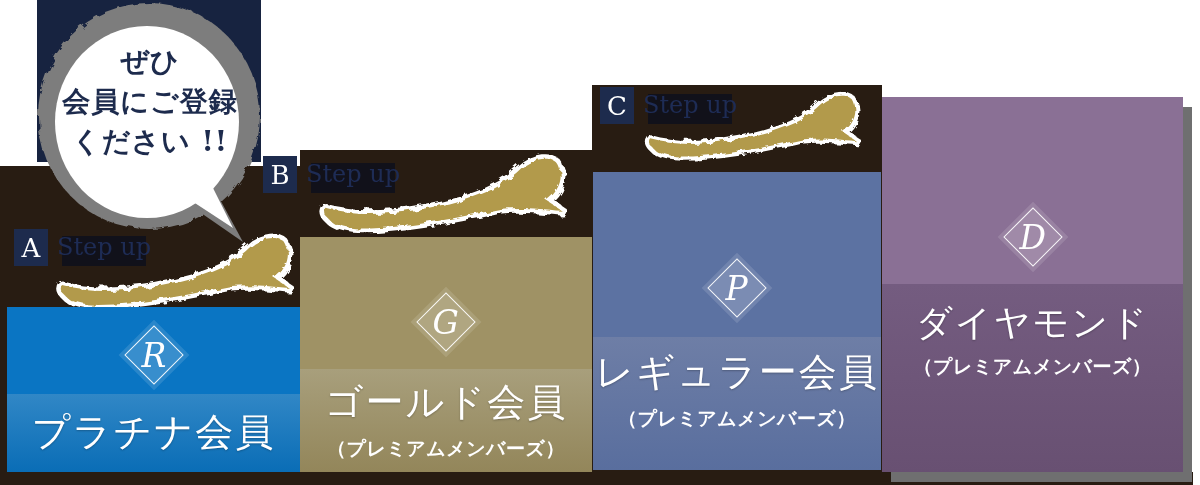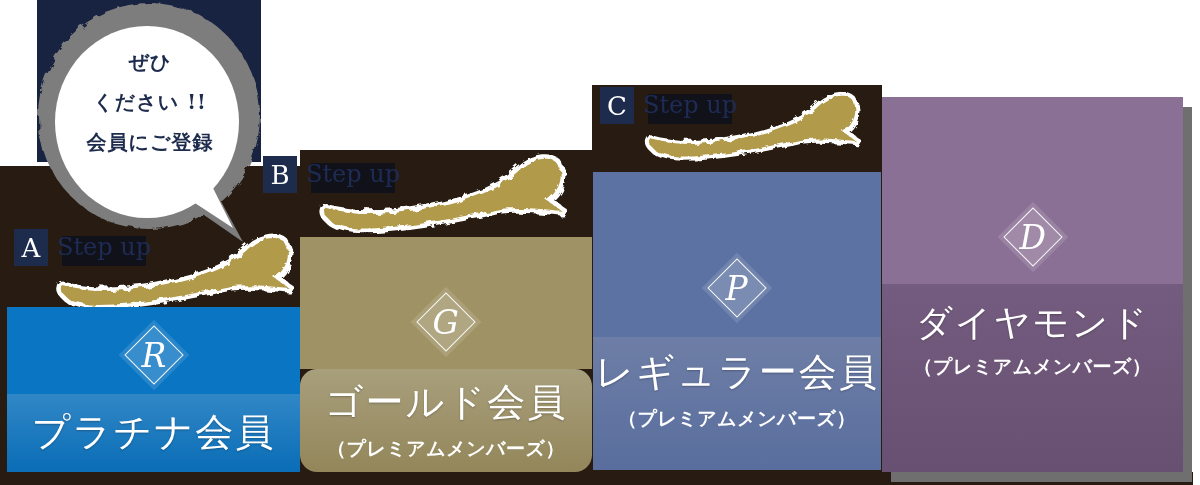--- a/index.html
+++ b/index.html
@@ -12,21 +12,21 @@
   .bd-step1{left:0;top:166px;width:300px;height:319px;}
   .bd-step2{left:300px;top:150px;width:292px;height:335px;}
   .bd-step3{left:592px;top:85px;width:290px;height:400px;}
   .bd-strip{left:0;top:472px;width:1193px;height:13px;}
   
   .bubble-backdrop{position:absolute;left:37px;top:0;width:224px;height:162px;background:var(--navy-deep);}
   .bubble{position:absolute;left:37px;top:-4px;width:226px;height:248px;}
   .bubble svg{overflow:visible;display:block;}
   .bubble-text{
     position:absolute;left:0;top:46px;width:226px;text-align:center;
-    color:var(--navy);font-size:20px;line-height:40px;font-weight:600;letter-spacing:1px;
+    color:var(--navy);font-size:28px;line-height:40px;font-weight:600;letter-spacing:1px;
   }
   
   .step{position:absolute;display:flex;align-items:flex-start;}
   .step-a{left:14px;top:229px;}
   .step-b{left:263px;top:156px;}
   .step-c{left:600px;top:87px;}
   .step-shade{position:absolute;left:48px;top:7px;width:84px;height:30px;background:var(--shade);}
   .step-letter-box{
     position:relative;width:34px;height:37px;background:var(--navy);
     display:flex;align-items:center;justify-content:center;
@@ -53,21 +53,21 @@
   }
   .t1{left:7px;top:307px;width:293px;height:165px;}
   .t2{left:300px;top:237px;width:292px;height:235px;}
   .t3{left:593px;top:172px;width:288px;height:298px;}
   .t4{left:882px;top:97px;width:301px;height:375px;box-shadow:9px 10px 0 var(--shadow);}
   .t1 .tier-top{height:83px;padding-bottom:4px;}
   .t2 .tier-top{height:120px;padding-bottom:12px;}
   .t3 .tier-top{height:151px;padding-bottom:14px;}
   .t4 .tier-top{height:175px;padding-bottom:12px;}
   .t1 .tier-bottom{justify-content:center;}
-  .t2 .tier-bottom{padding-top:10px;border-radius:17px;}
+  .t2 .tier-bottom{padding-top:10px;}
   .t3 .tier-bottom{padding-top:12px;}
   .t4 .tier-bottom{padding-top:16px;}
   
   .badge-halo{
     width:50px;height:50px;transform:rotate(45deg);
     background:rgba(255,255,255,0.13);
     display:flex;align-items:center;justify-content:center;
     margin-bottom:10px;
   }
   .badge{
@@ -119,22 +119,22 @@
 
   <div class="bubble">
     <svg width="226" height="248" viewBox="0 0 226 248">
       <ellipse cx="112" cy="120" rx="111" ry="113" fill="var(--ring)" filter="url(#rough)"></ellipse>
       <polygon points="128,192 206,246 166,172" fill="var(--ring)"></polygon>
       <ellipse cx="110" cy="126" rx="92" ry="96" fill="#ffffff"></ellipse>
       <polygon points="138,194 196,232 170,180" fill="#ffffff"></polygon>
     </svg>
     <div class="bubble-text">
       <div>ぜひ</div>
+      <div>会員にご登録</div>
       <div>ください !!</div>
-      <div>会員にご登録</div>
     </div>
   </div>
 
   <div class="swoosh sw-a">
     <svg width="242" height="80" viewBox="0 0 240 80">
         <g filter="url(#rough)">
           <use href="#swoosh-shape"></use>
         </g>
       </svg>
   </div>

